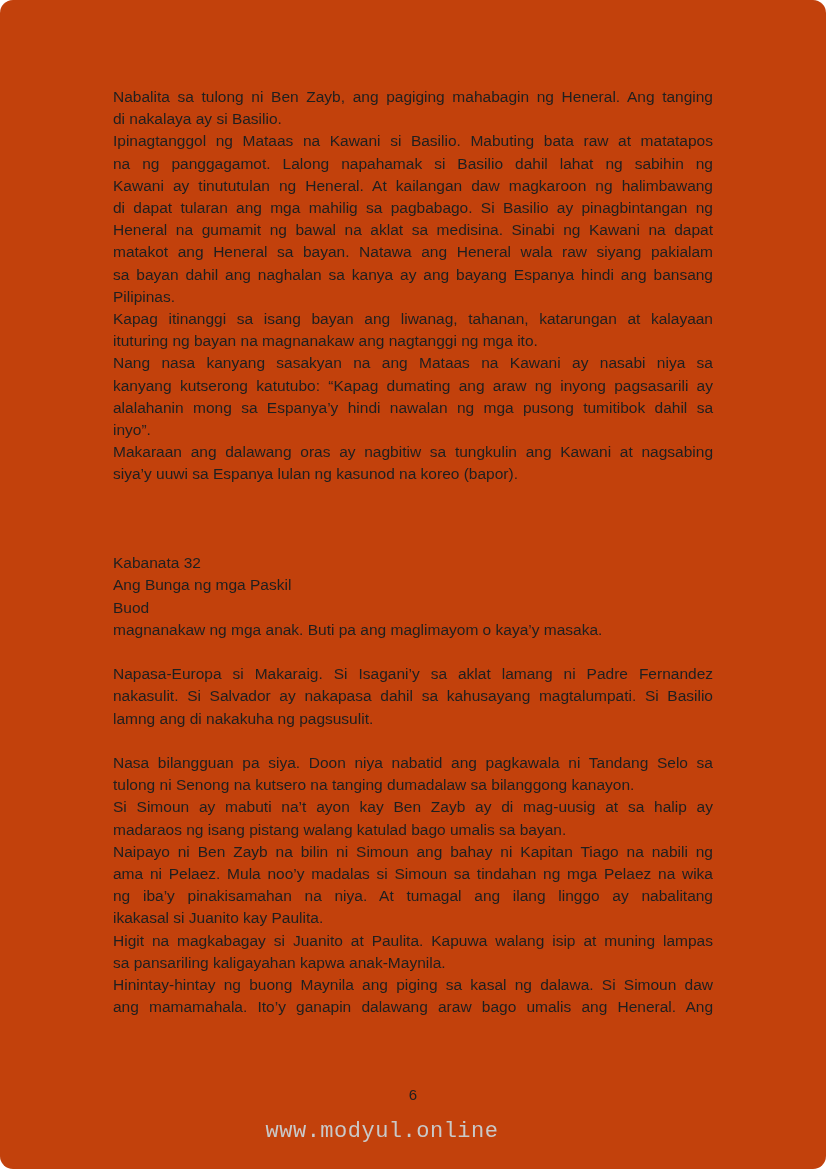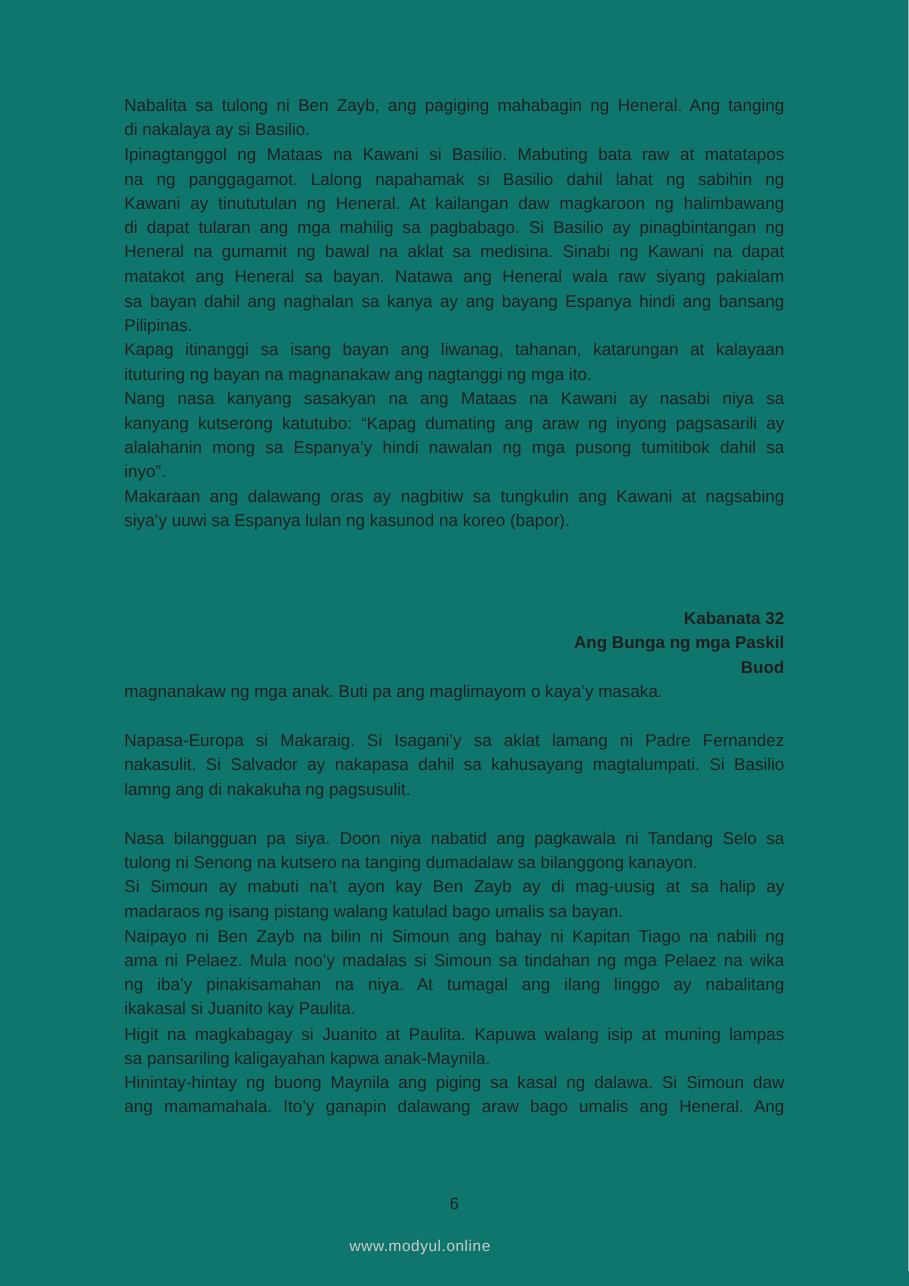--- a/index.html
+++ b/index.html
@@ -4,67 +4,69 @@
 <style>
   html, body {
     margin: 0;
     padding: 0;
     background: #ffffff;
   }
   #page {
     position: relative;
     width: 826px;
     height: 1169px;
-    background: #0f766e;
+    background: #c2410c;
     overflow: hidden;
     font-family: "Liberation Sans", "DejaVu Sans", sans-serif;
     color: #1f1f1f;
+    border-radius: 13px;
   }
   #doc-body {
     position: absolute;
     left: 113px;
     top: 86px;
     width: 600px;
     font-size: 15.5px;
     line-height: 22.2px;
   }
   .paragraph { margin: 0; }
   .line {
     text-align: justify;
     text-align-last: justify;
   }
   .line.last {
     text-align: center;
     text-align-last: left;
   }
   .heading {
-    font-weight: bold;
-    text-align: right;
+    font-weight: normal;
+    text-align: left;
   }
   .spacer { width: 100%; }
   #page-number {
     position: absolute;
     top: 1086px;
     left: 0;
     width: 826px;
     text-align: center;
     font-size: 15px;
     line-height: 18px;
     color: #1f1f1f;
   }
   #watermark {
     position: absolute;
     top: 1121px;
     left: 0;
     width: 764px;
     text-align: center;
-    font-size: 14px;
+    font-size: 22px;
     line-height: 22px;
     letter-spacing: 0.5px;
     color: #c9c9c9;
+    font-family: Liberation Mono, monospace;
   }
 </style>
 </head>
 <body>
 
 <div id="page">
   <div id="doc-body">
       <div class="paragraph">
         <div class="line">Nabalita sa tulong ni Ben Zayb, ang pagiging mahabagin ng Heneral. Ang tanging</div>
         <div class="line last">di nakalaya ay si Basilio.</div>

